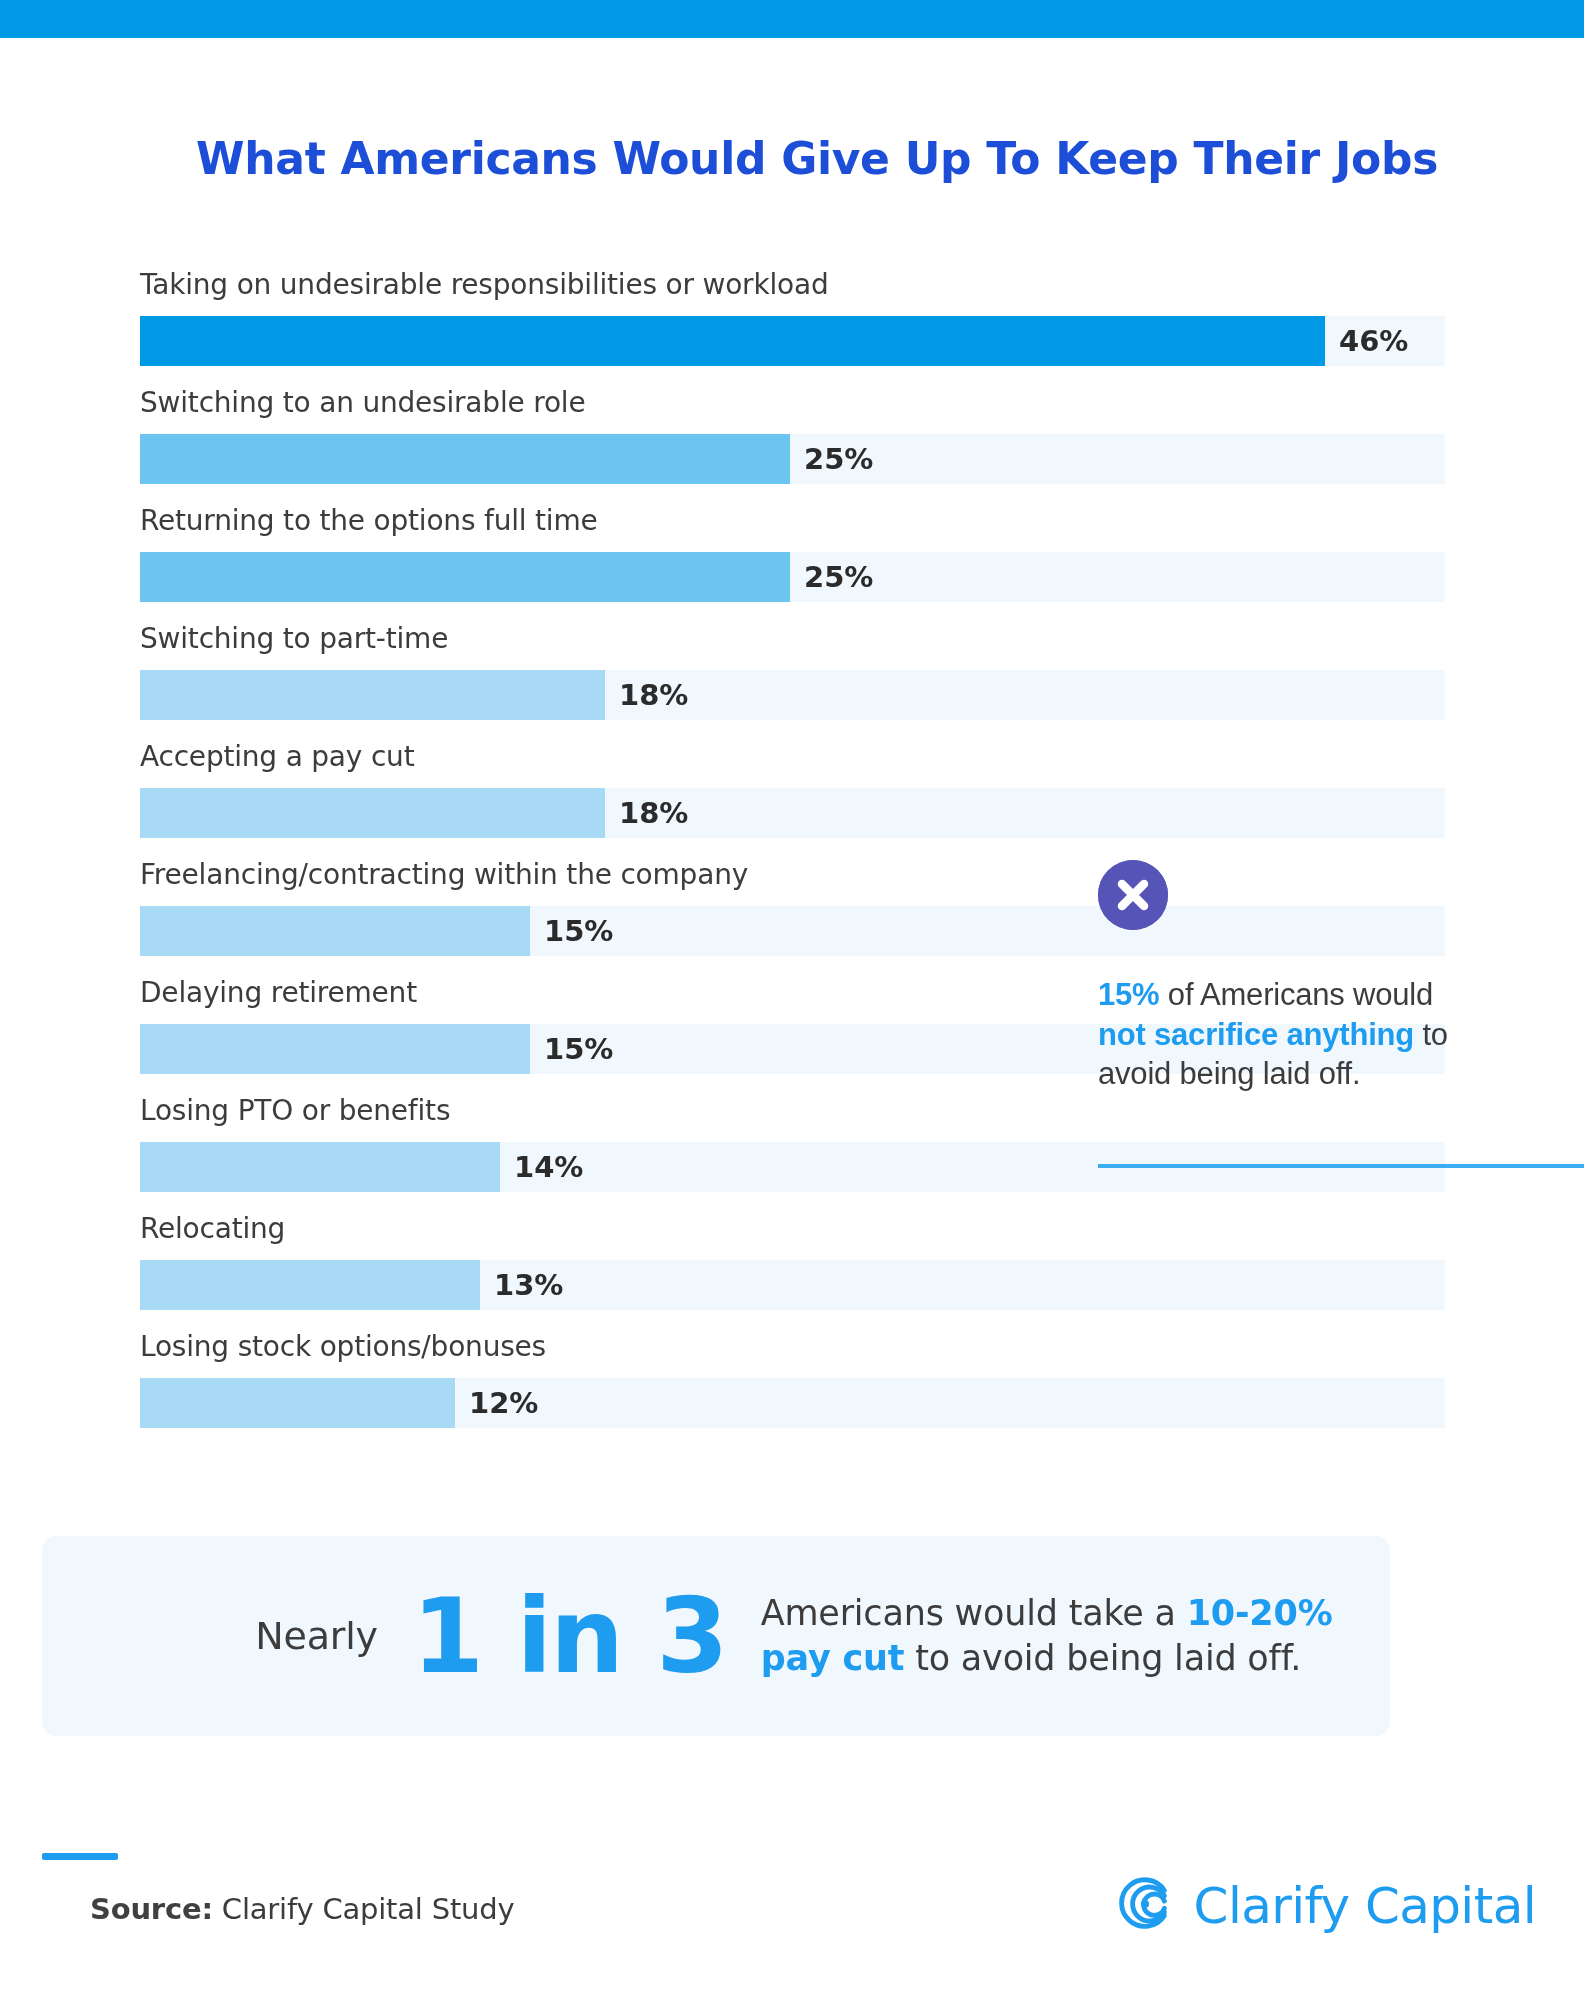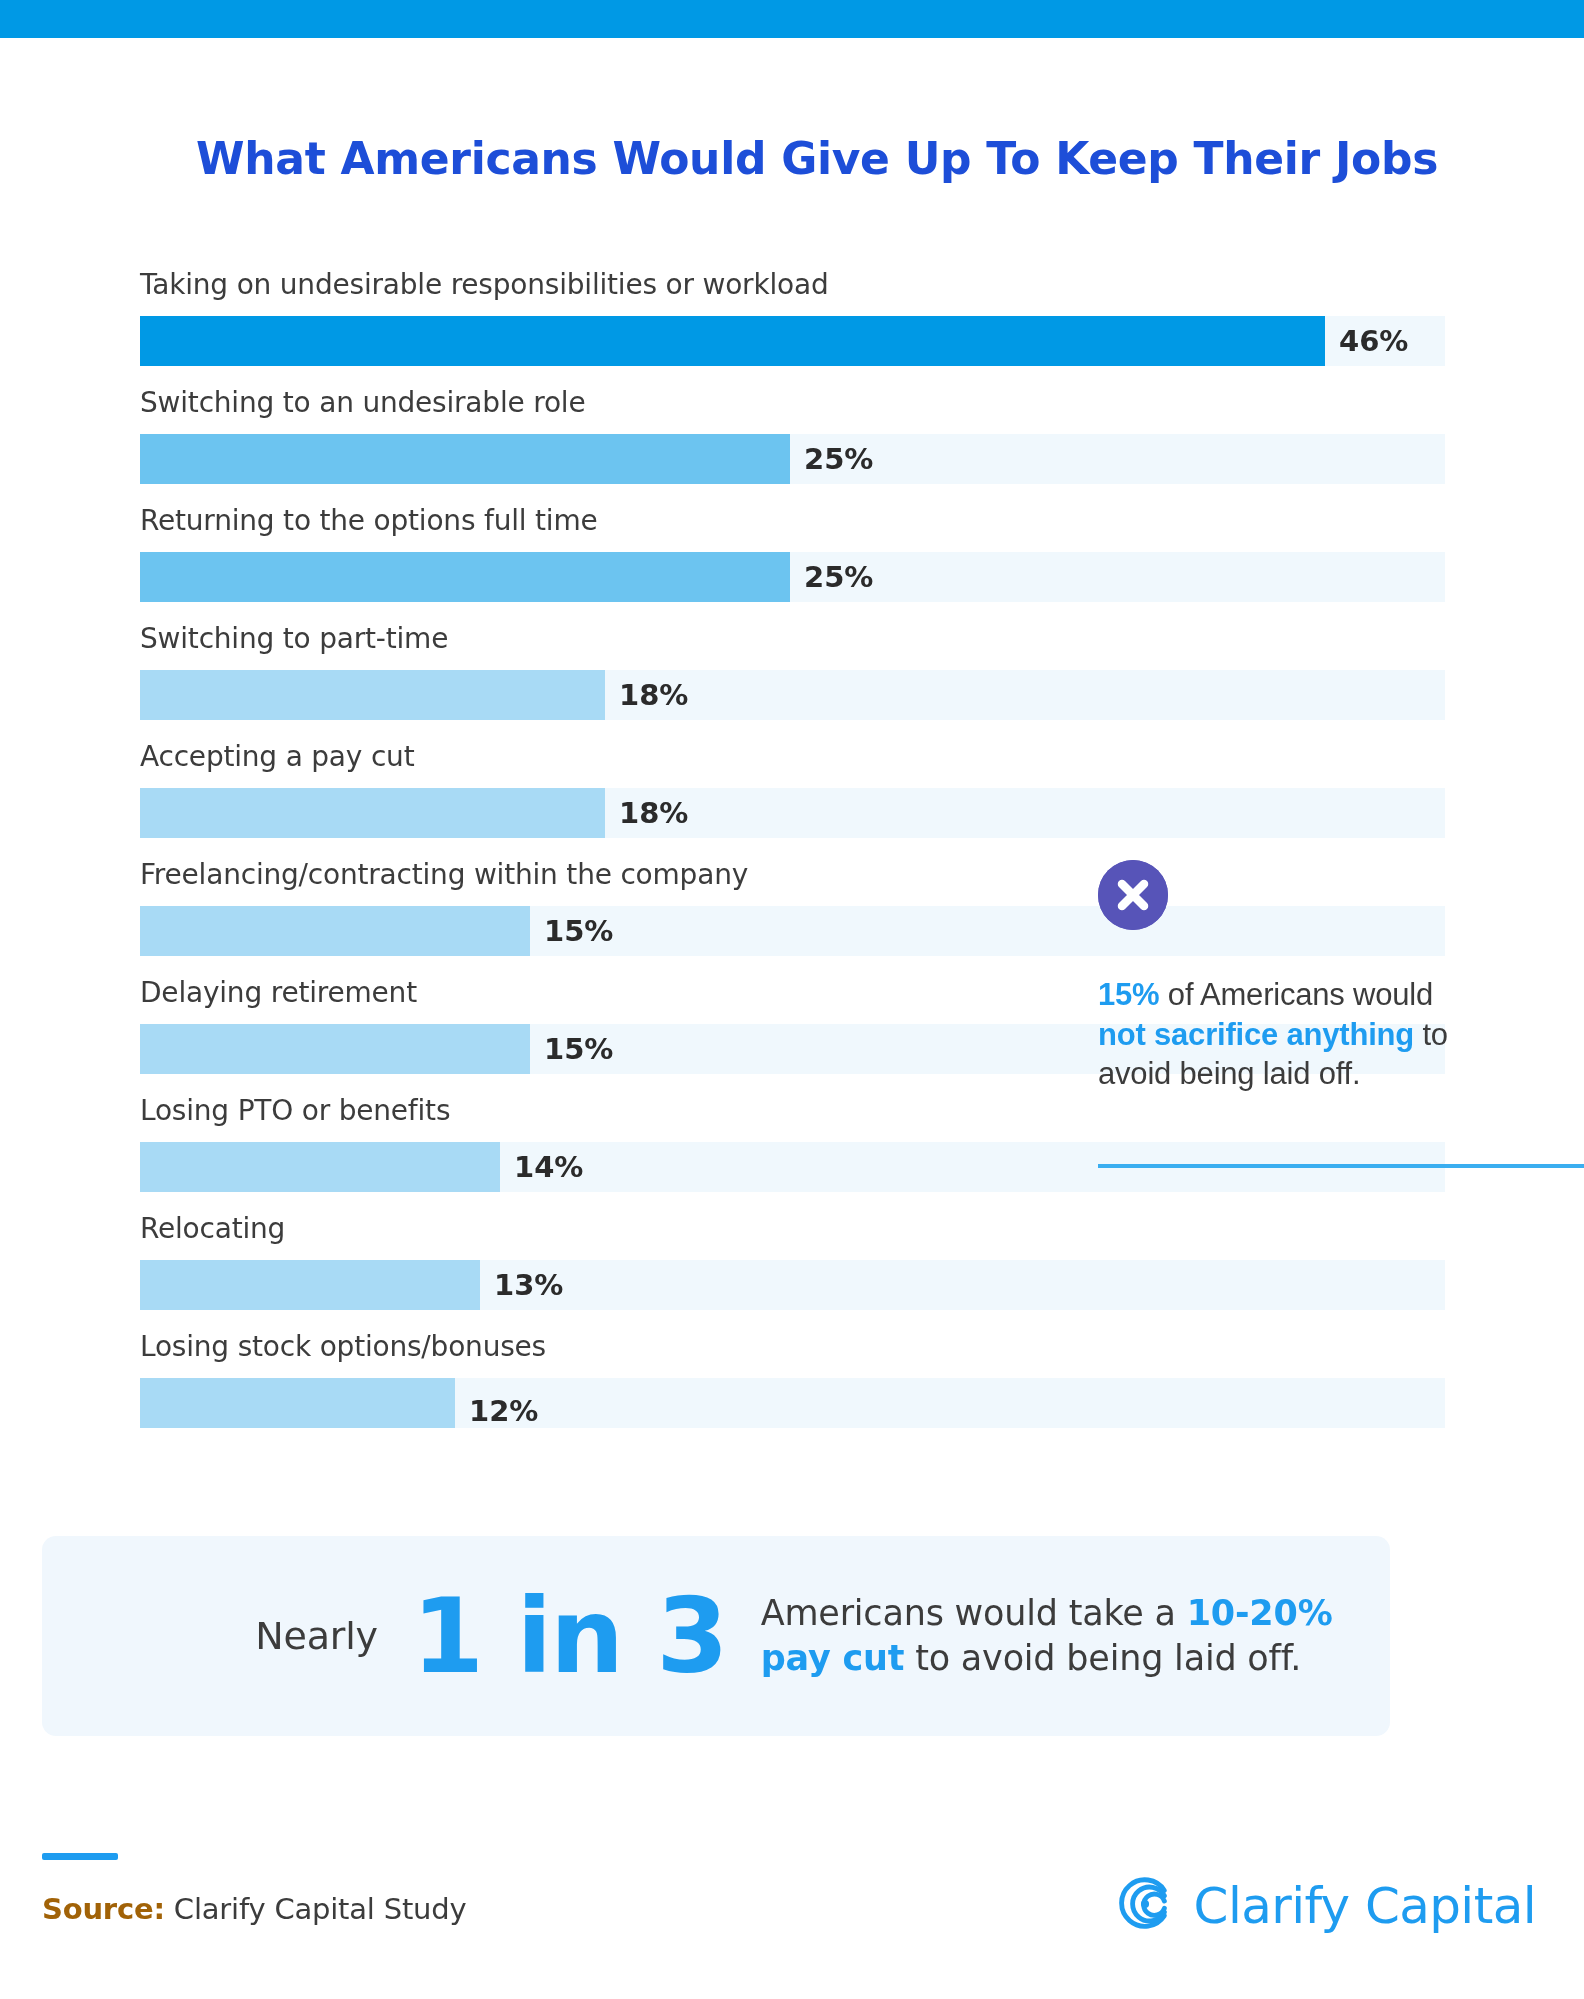--- a/index.html
+++ b/index.html
@@ -197,22 +197,23 @@
   .source {
     position: absolute;
     left: 42px;
     top: 1892px;
     font-size: 29px;
     color: #3c3c3c;
     letter-spacing: -0.2px;
     white-space: nowrap;
   }
   .source .lbl {
-    color: #a16207;
-    font-weight: 700;
+    color: #404040;
+    font-weight: 700;
+    margin-left: 48px;
   }
 
   .logo {
     position: absolute;
     right: 48px;
     top: 1873px;
     display: flex;
     align-items: center;
     gap: 18px;
   }
@@ -296,21 +297,21 @@
         <div class="track">
           <div class="bar" style="width: 340px; background: rgb(168, 218, 245);"></div>
         </div>
         <div class="bar-value" style="left: 494px;">13%</div>
       </div>
       <div class="row">
         <div class="row-label">Losing stock options/bonuses</div>
         <div class="track">
           <div class="bar" style="width: 315px; background: rgb(168, 218, 245);"></div>
         </div>
-        <div class="bar-value" style="left: 469px; margin-top: 8px;">12%</div>
+        <div class="bar-value" style="left: 469px;">12%</div>
       </div>
     </div>
 
   <div class="callout">
     <div class="callout-icon">
       <svg width="70" height="70" viewBox="0 0 70 70" aria-hidden="true">
         <circle cx="35" cy="35" r="35" fill="#5754b8"></circle>
         <path d="M24 24 L46 46 M46 24 L24 46" stroke="#ffffff" stroke-width="8.5" stroke-linecap="round"></path>
       </svg>
     </div>

